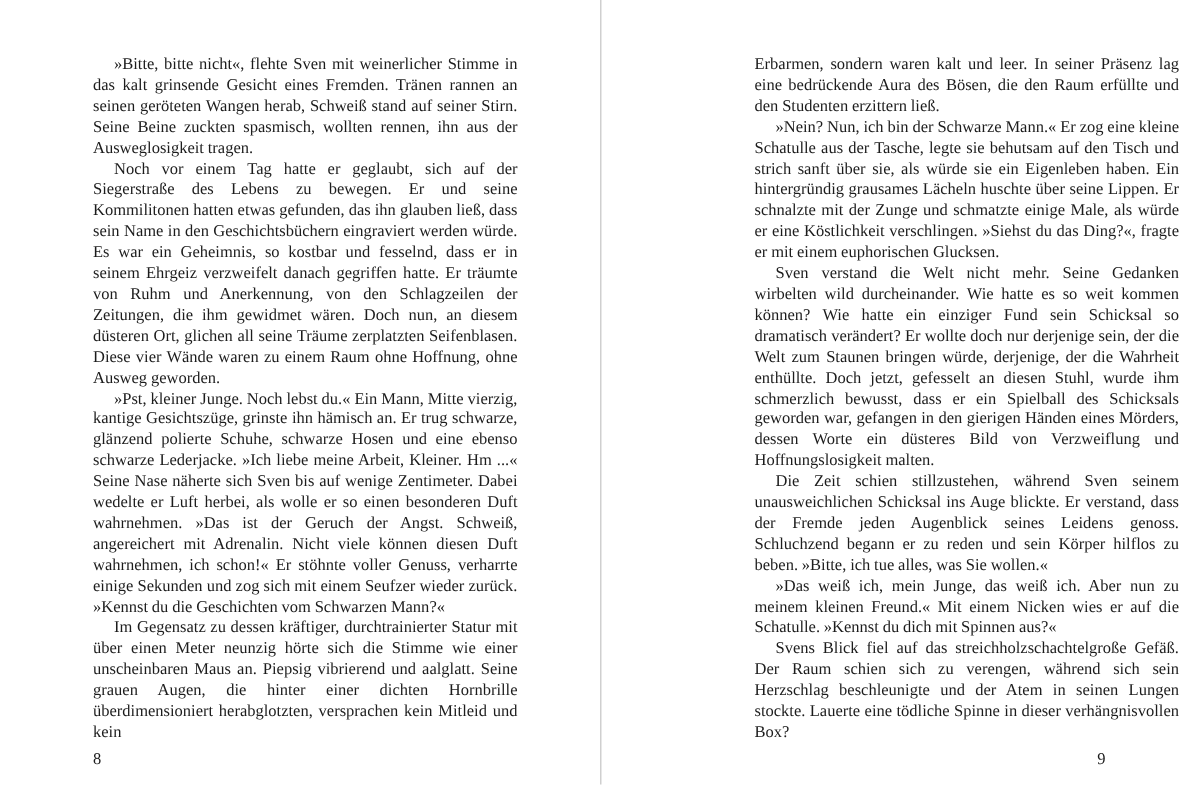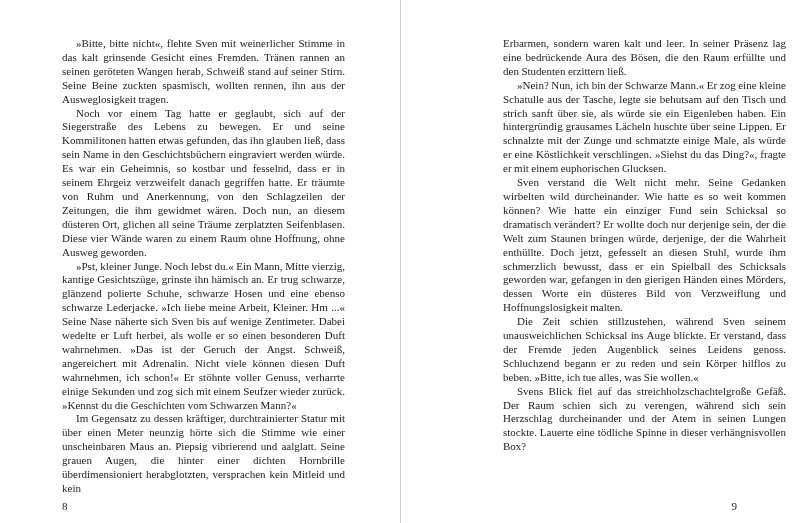--- a/index.html
+++ b/index.html
@@ -73,18 +73,19 @@
   </div>
 
   <div class="gutter"></div>
 
   <div class="page page-right">
     <div class="text-block">
         <p class="para"><span>Erbarmen, sondern waren kalt und leer. In seiner Präsenz lag eine bedrückende Aura des Bösen, die den Raum erfüllte und den Studenten erzittern ließ.</span></p>
         <p class="para indent"><span>»Nein? Nun, </span><span class="italic">ich</span><span> bin der Schwarze Mann.« Er zog eine kleine Schatulle aus der Tasche, legte sie behutsam auf den Tisch und strich sanft über sie, als würde sie ein Eigenleben haben. Ein hintergründig grausames Lächeln huschte über seine Lippen. Er schnalzte mit der Zunge und schmatzte einige Male, als würde er eine Köstlichkeit verschlingen. »Siehst du das Ding?«, fragte er mit einem euphorischen Glucksen.</span></p>
         <p class="para indent"><span>Sven verstand die Welt nicht mehr. Seine Gedanken wirbelten wild durcheinander. Wie hatte es so weit kommen können? Wie hatte ein einziger Fund sein Schicksal so dramatisch verändert? Er wollte doch nur derjenige sein, der die Welt zum Staunen bringen würde, derjenige, der die Wahrheit enthüllte. Doch jetzt, gefesselt an diesen Stuhl, wurde ihm schmerzlich bewusst, dass er ein Spielball des Schicksals geworden war, gefangen in den gierigen Händen eines Mörders, dessen Worte ein düsteres Bild von Verzweiflung und Hoffnungslosigkeit malten.</span></p>
         <p class="para indent"><span>Die Zeit schien stillzustehen, während Sven seinem unausweichlichen Schicksal ins Auge blickte. Er verstand, dass der Fremde jeden Augenblick seines Leidens genoss. Schluchzend begann er zu reden und sein Körper hilflos zu beben. »Bitte, ich tue alles, was Sie wollen.«</span></p>
-        <p class="para indent"><span>Svens Blick fiel auf das streichholzschachtelgroße Gefäß. Der Raum schien sich zu verengen, während sich sein Herzschlag durcheinander und der Atem in seinen Lungen stockte. Lauerte eine tödliche Spinne in dieser verhängnisvollen Box?</span></p>
+        <p class="para indent"><span>»Das weiß ich, mein Junge, das weiß ich. Aber nun zu meinem kleinen Freund.« Mit einem Nicken wies er auf die Schatulle. »Kennst du dich mit Spinnen aus?«</span></p>
+        <p class="para indent"><span>Svens Blick fiel auf das streichholzschachtelgroße Gefäß. Der Raum schien sich zu verengen, während sich sein Herzschlag beschleunigte und der Atem in seinen Lungen stockte. Lauerte eine tödliche Spinne in dieser verhängnisvollen Box?</span></p>
       </div>
     <div class="page-number">9</div>
   </div>
 
 </div>
 
 </body></html>

